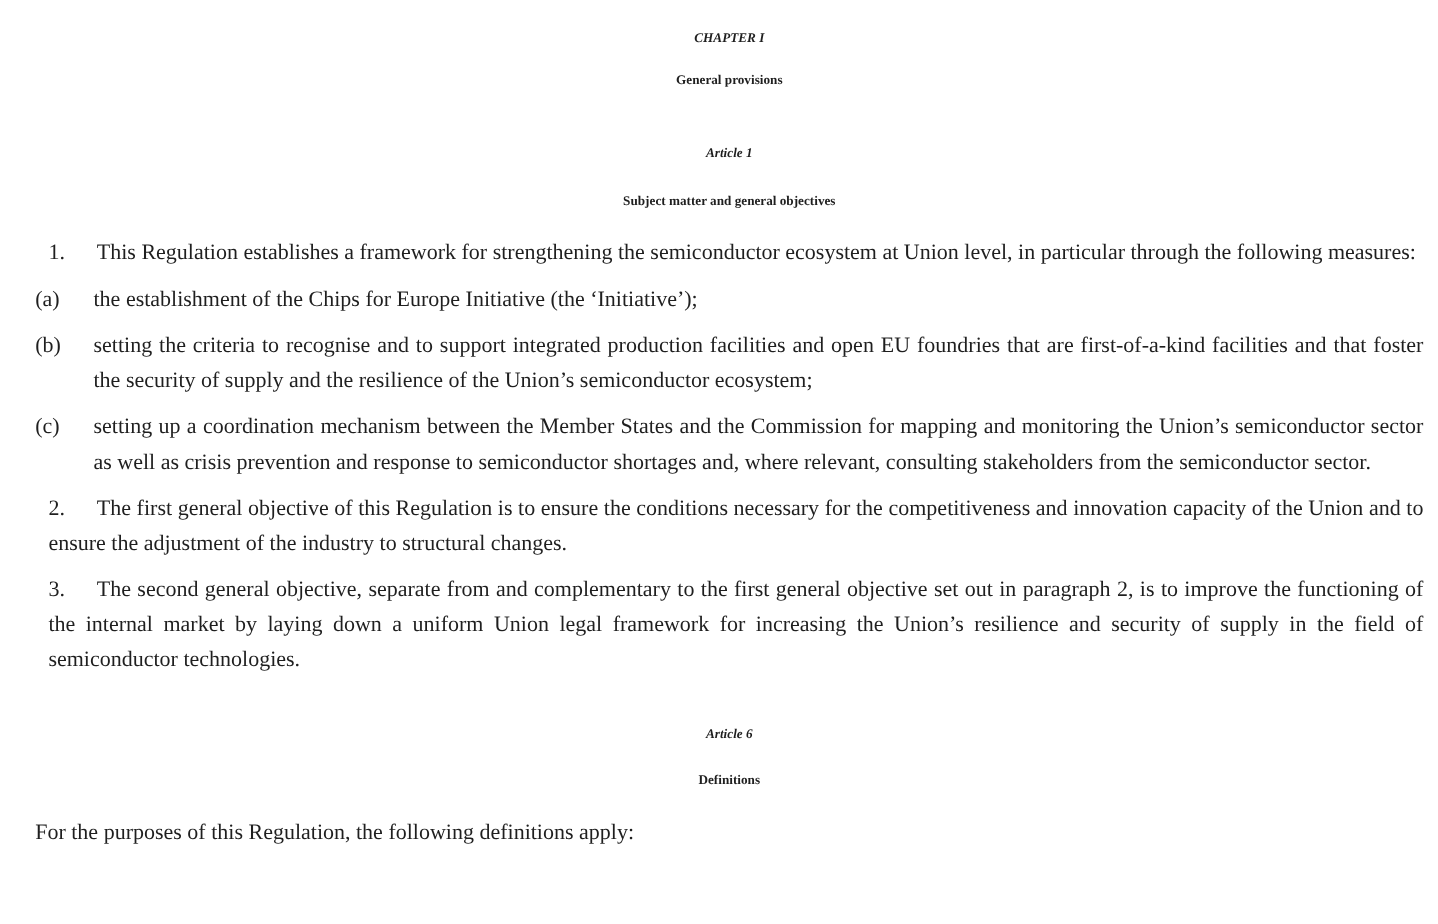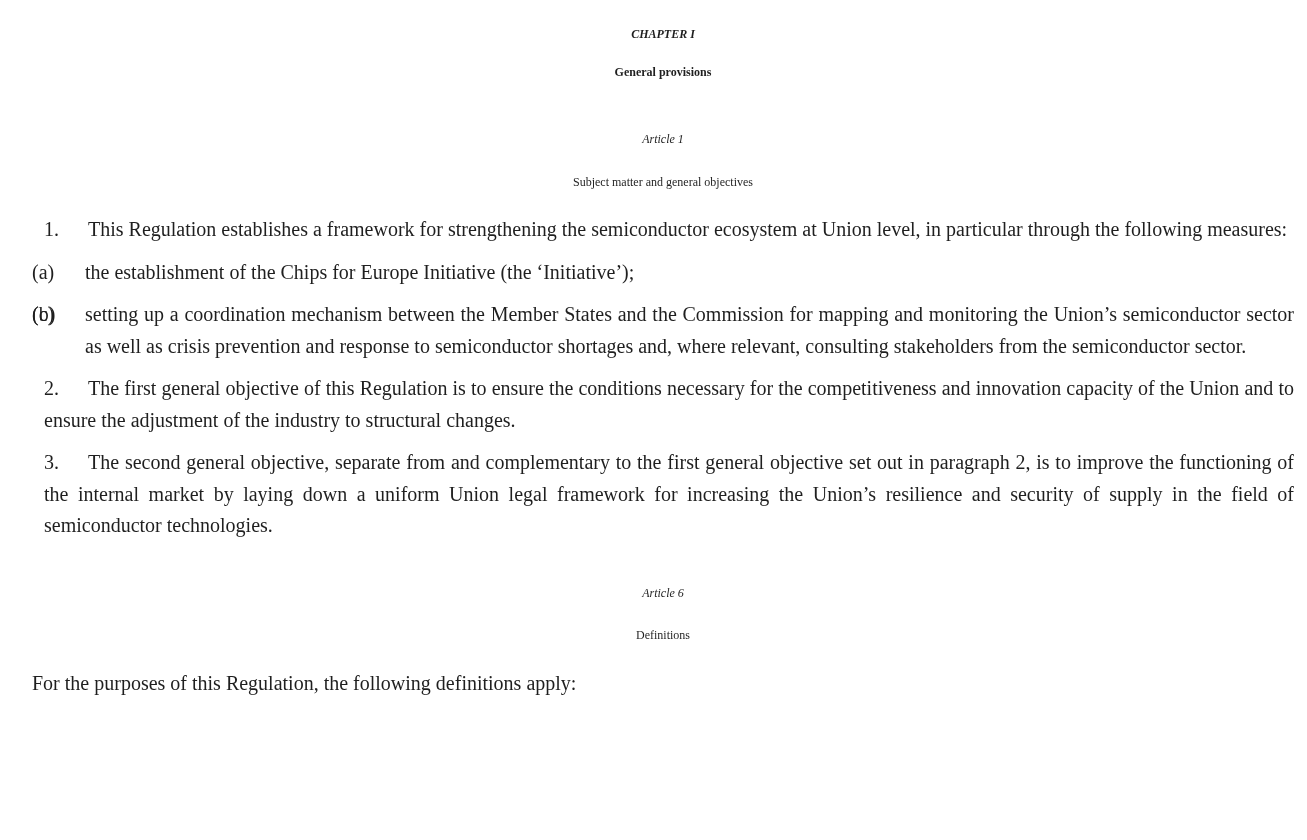--- a/index.html
+++ b/index.html
@@ -26,23 +26,24 @@
     margin: 0 0 6px 0;
   }
   .chapter-title {
     font-weight: bold;
     margin: 0 0 36px 0;
     text-align: center;
   }
   .article-label {
     font-style: italic;
     margin: 36px 0 11px 0;
+    font-weight: bold;
   }
   .article-title {
-    font-weight: normal;
+    font-weight: bold;
     margin: 0 0 16px 0;
   }
   p.para {
     text-align: justify;
     margin: 0 0 11px 12px;
   }
   p.para .num {
     display: inline-block;
     width: 44px;
   }
@@ -70,21 +71,21 @@
   <div class="heading chapter-label">CHAPTER I</div>
   <div class="heading chapter-title">General provisions</div>
 
   <div class="heading article-label">Article 1</div>
   <div class="heading article-title">Subject matter and general objectives</div>
 
   <p class="para"><span class="num">1.</span><span>This Regulation establishes a framework for strengthening the semiconductor ecosystem at Union level, in particular through the following measures:</span></p>
 
   <p class="item"><span class="marker">(a)</span><span>the establishment of the Chips for Europe Initiative (the ‘Initiative’);</span></p>
 
-  <p class="item"><span class="marker">(b)</span></p>
+  <p class="item"><span class="marker">(b)</span><span>setting the criteria to recognise and to support integrated production facilities and open EU foundries that are first-of-a-kind facilities and that foster the security of supply and the resilience of the Union’s semiconductor ecosystem;</span></p>
 
   <p class="item"><span class="marker">(c)</span><span>setting up a coordination mechanism between the Member States and the Commission for mapping and monitoring the Union’s semiconductor sector as well as crisis prevention and response to semiconductor shortages and, where relevant, consulting stakeholders from the semiconductor sector.</span></p>
 
   <p class="para"><span class="num">2.</span><span>The first general objective of this Regulation is to ensure the conditions necessary for the competitiveness and innovation capacity of the Union and to ensure the adjustment of the industry to structural changes.</span></p>
 
   <p class="para"><span class="num">3.</span><span>The second general objective, separate from and complementary to the first general objective set out in paragraph 2, is to improve the functioning of the internal market by laying down a uniform Union legal framework for increasing the Union’s resilience and security of supply in the field of semiconductor technologies.</span></p>
 
   <div class="heading article-label">Article 6</div>
   <div class="heading article-title">Definitions</div>
 

